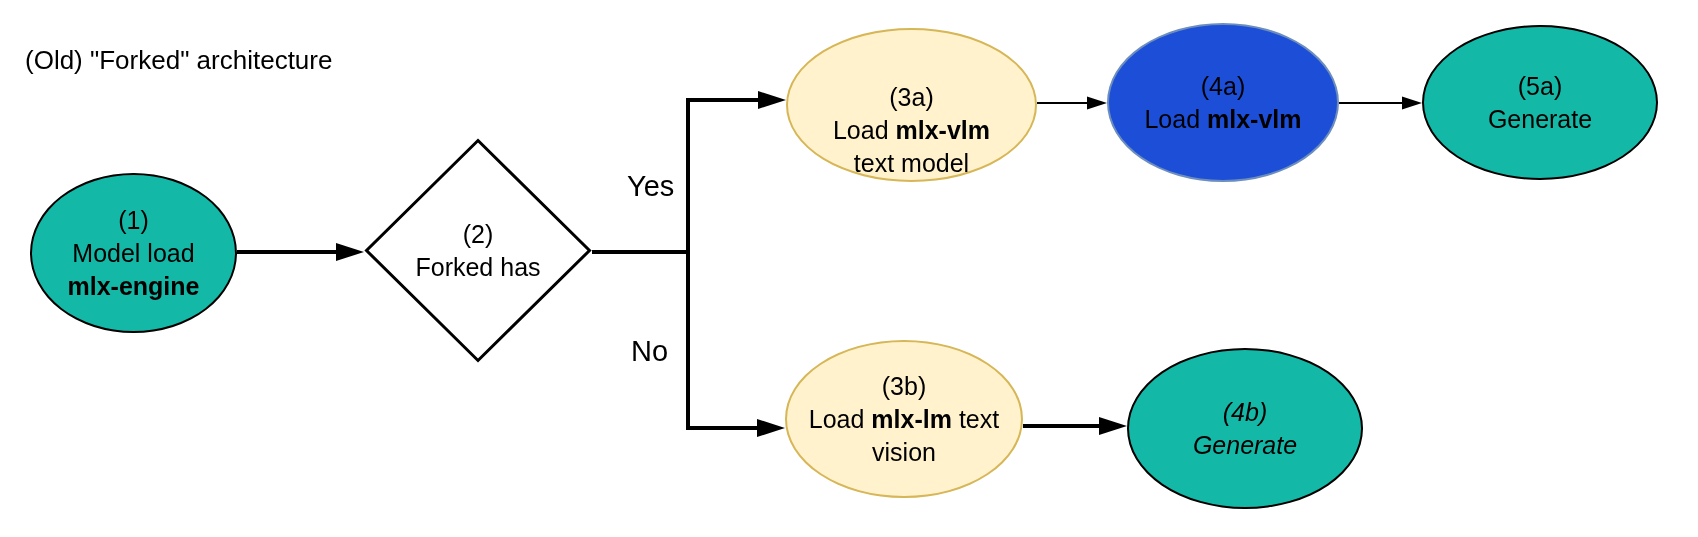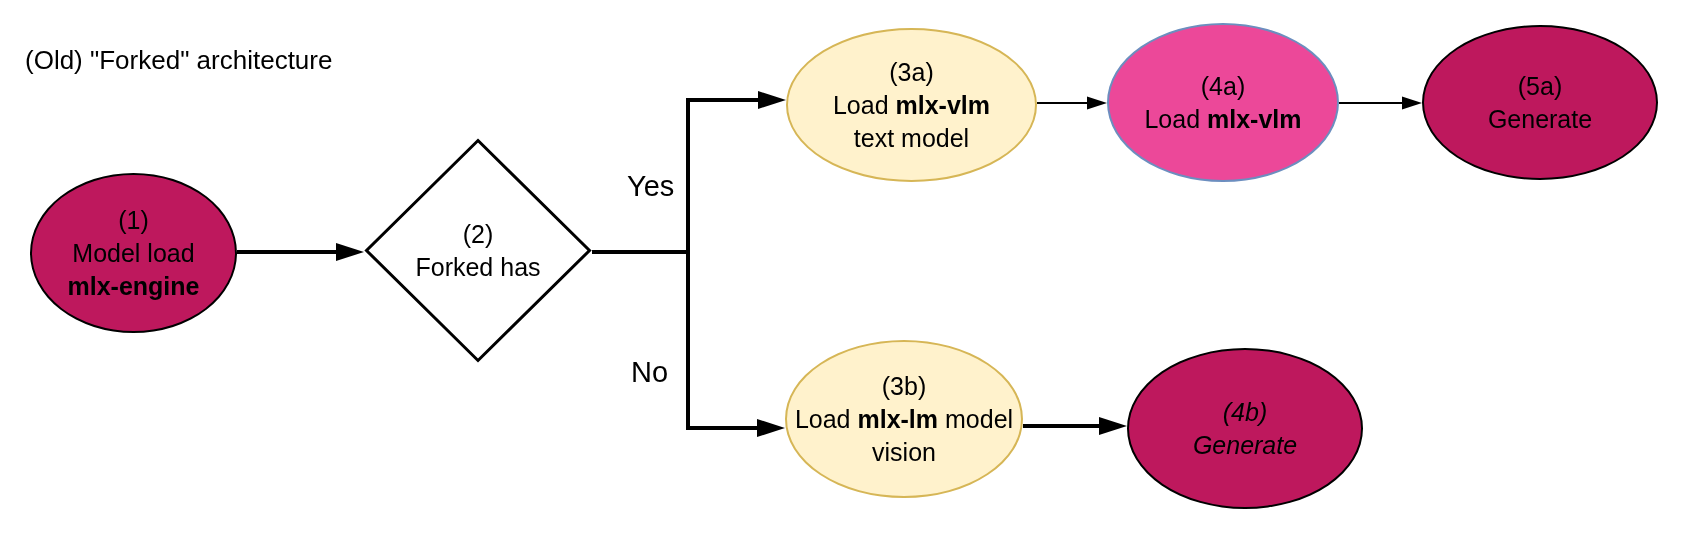--- a/index.html
+++ b/index.html
@@ -26,40 +26,40 @@
     width: 1698px; height: 537px;
   }
   .node {
     position: absolute;
     box-sizing: border-box;
     display: flex;
     align-items: center;
     justify-content: center;
     text-align: center;
   }
-  .ellipse { border-radius: 50%; border: 2px solid #000000; background: #be185d; }
+  .ellipse { border-radius: 50%; border: 2px solid #000000; background: #14b8a6; }
   .ellipse.yellow { background: #FFF2CC; border-color: #D6B656; }
-  .ellipse.blue   { background: #ec4899; border-color: #6C8EBF; }
+  .ellipse.blue   { background: #1d4ed8; border-color: #6C8EBF; }
   .node-text { font-size: 25px; line-height: 33px; }
   .node-text .line { white-space: pre; }
   .node-text b { font-weight: bold; }
   .diamond-shape { position: absolute; left: 0; top: 0; width: 100%; height: 100%; }
   .diamond .node-text { position: relative; z-index: 1; }
   .edge-label {
     position: absolute;
     font-size: 29px;
     line-height: 28px;
     white-space: nowrap;
   }
   #label-yes { left: 627px; top: 172px; }
-  #label-no  { left: 631px; top: 337px; margin-top: 21px; }
+  #label-no  { left: 631px; top: 337px; }
   
   #n1  { left: 30px;   top: 173px; width: 207px; height: 160px; }
   #n2  { left: 364px;  top: 138px; width: 228px; height: 225px; }
-  #n3a { left: 786px;  top: 28px;  width: 251px; height: 154px; }
+  #n3a { left: 786px;  top: 28px;  width: 251px; height: 154px; align-items: flex-end; }
   #n4a { left: 1107px; top: 23px;  width: 232px; height: 159px; }
   #n5a { left: 1422px; top: 25px;  width: 236px; height: 155px; }
   #n3b { left: 785px;  top: 340px; width: 238px; height: 158px; align-items: center; }
   #n4b { left: 1127px; top: 348px; width: 236px; height: 161px; font-style: italic; }
 </style>
 </head>
 <body>
 
 <div id="canvas">
 
@@ -131,21 +131,21 @@
   <div id="n5a" class="node ellipse">
     <div class="node-text">
       <div class="line"><span>(5a)</span></div>
       <div class="line"><span>Generate</span></div>
     </div>
   </div>
 
   <div id="n3b" class="node ellipse yellow">
     <div class="node-text">
       <div class="line"><span>(3b)</span></div>
-      <div class="line"><span>Load </span><b>mlx-lm</b><span> model</span></div>
+      <div class="line"><span>Load </span><b>mlx-lm</b><span> text</span></div>
       <div class="line"><span>vision</span></div>
     </div>
   </div>
 
   <div id="n4b" class="node ellipse">
     <div class="node-text">
       <div class="line"><span>(4b)</span></div>
       <div class="line"><span>Generate</span></div>
     </div>
   </div>

